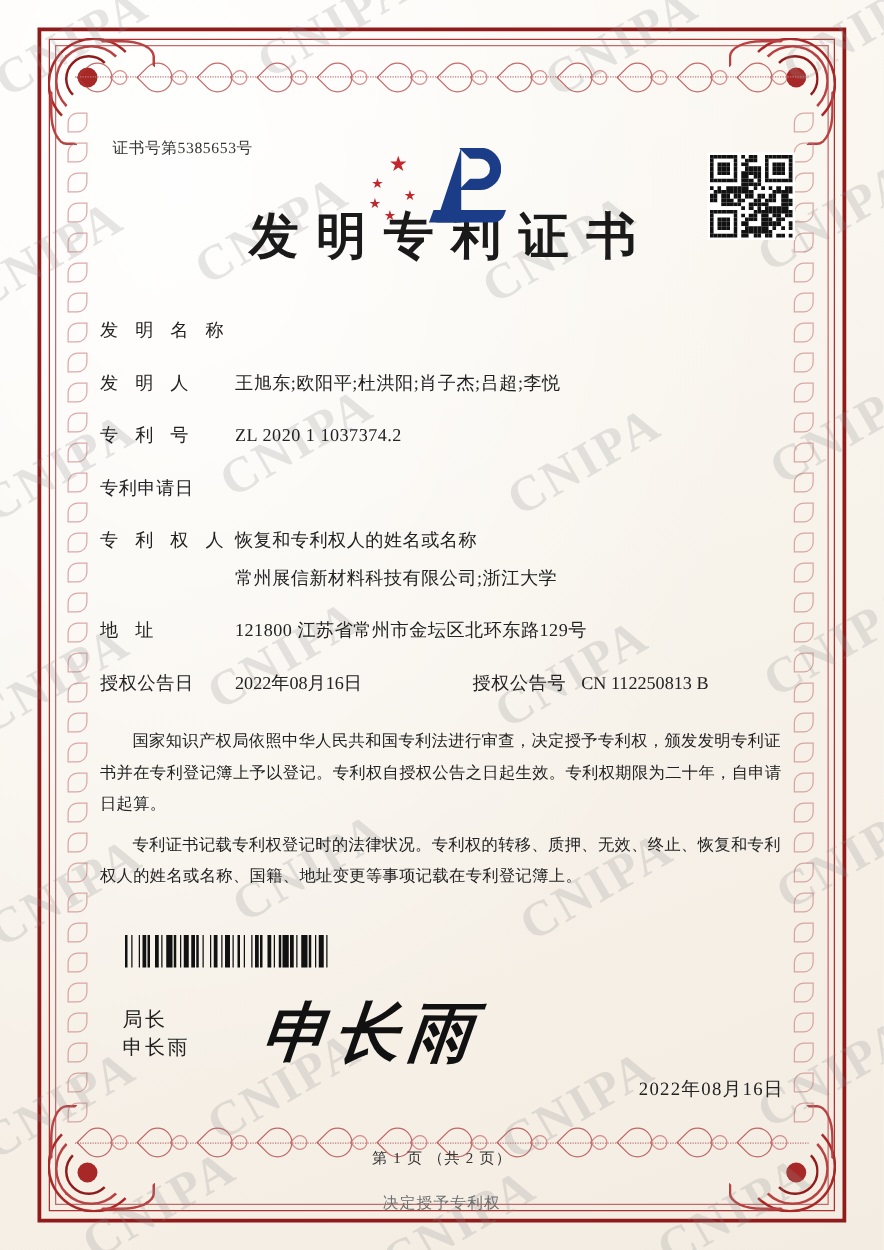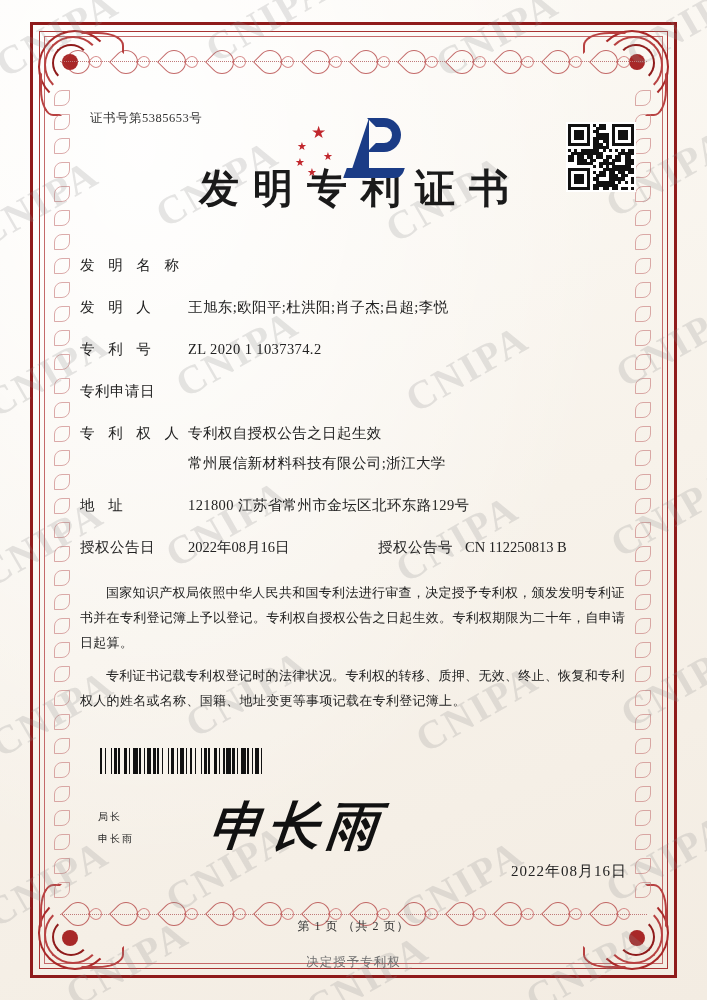--- a/index.html
+++ b/index.html
@@ -291,21 +291,21 @@
     align-items: stretch;
   }
   .barcode i { display: block; background: #111; height: 100%; }
 
   
   .sig-block {
     position: absolute;
     left: 98px; top: 806px;
     z-index: 6;
     font-family: "Liberation Serif", serif;
-    font-size: 10px;
+    font-size: 16px;
     line-height: 22px;
     color: #222;
     letter-spacing: 2px;
   }
   .sig-script {
     position: absolute;
     left: 210px; top: 792px;
     z-index: 6;
     font-family: "DejaVu Serif", serif;
     font-size: 52px;
@@ -1008,21 +1008,21 @@
     <div class="gap"></div>
 
     <div class="row">
       <div class="lbl tight">专利申请日</div>
     </div>
 
     <div class="gap"></div>
 
     <div class="row">
       <div class="lbl">专 利 权 人</div>
-      <div class="val">专利权自授权公告之日起生效</div>
+      <div class="val">恢复和专利权人的姓名或名称</div>
     </div>
     <div class="row">
       <div class="lbl"></div>
       <div class="val sub">常州展信新材料科技有限公司;浙江大学</div>
     </div>
 
     <div class="gap"></div>
 
     <div class="row">
       <div class="lbl">地 址</div>

